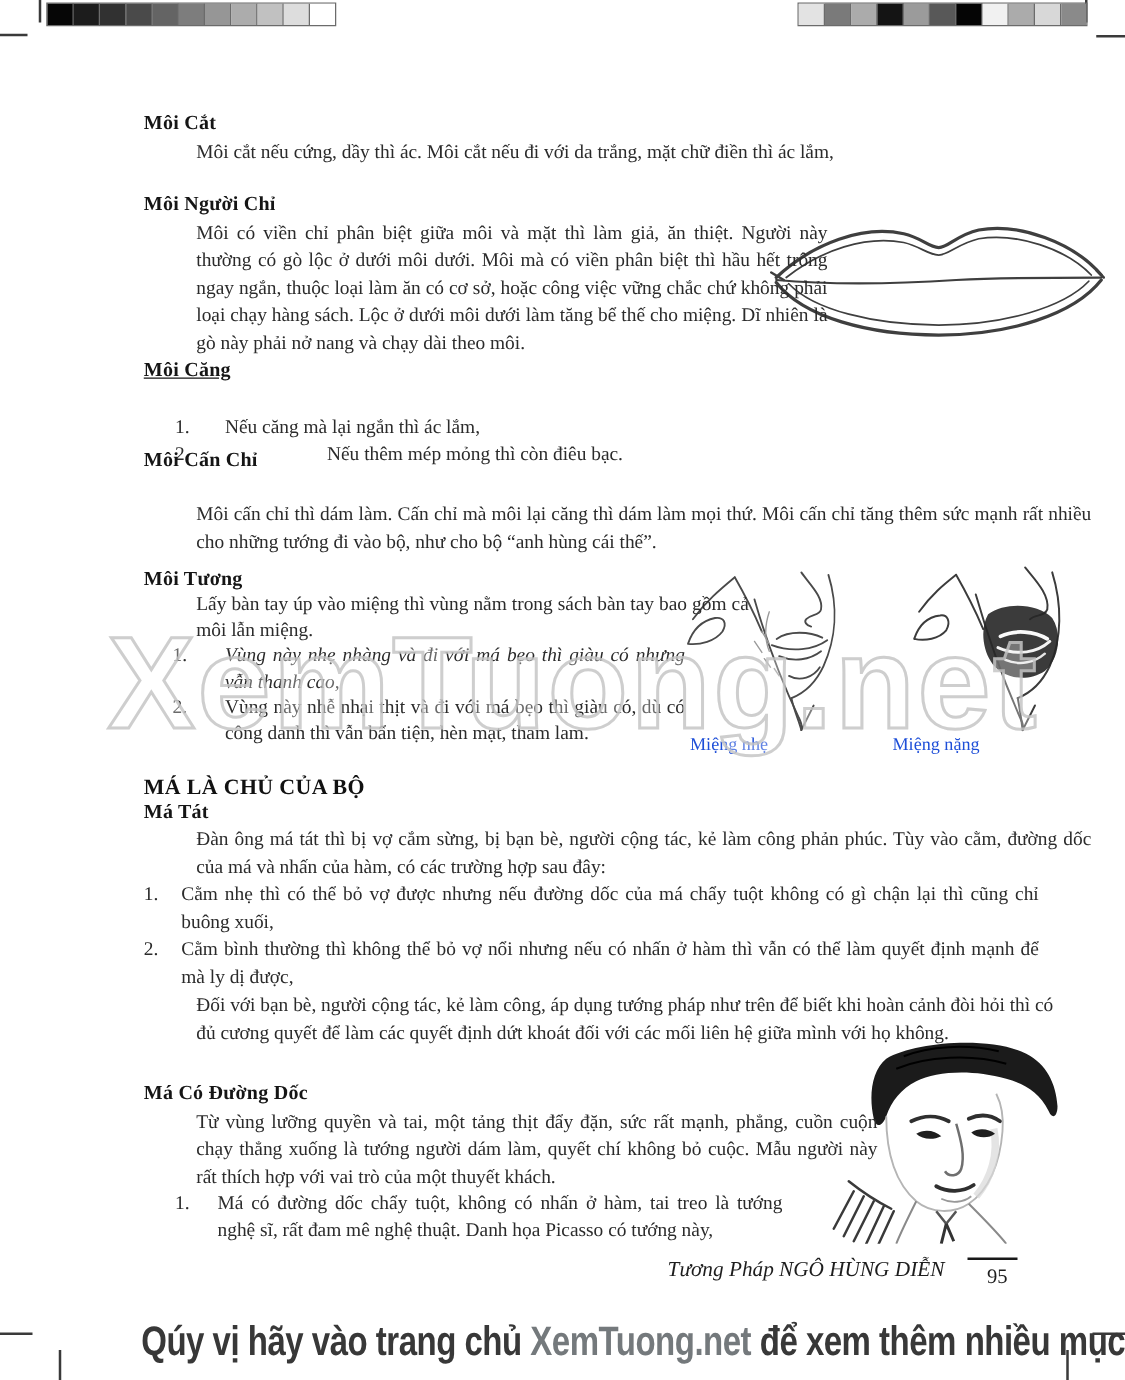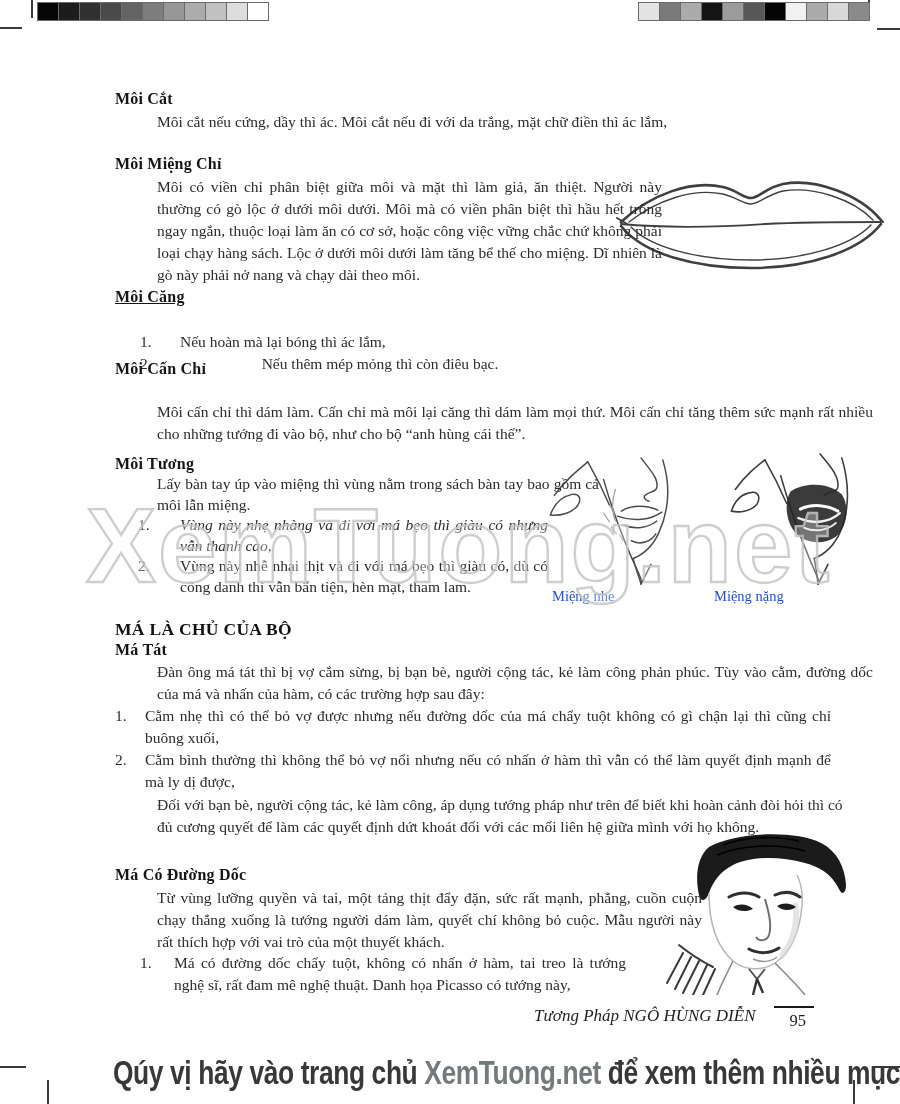--- a/index.html
+++ b/index.html
@@ -67,38 +67,38 @@
     <div class="sw" style="background: rgb(5, 5, 5);"></div>
     <div class="sw" style="background: rgb(241, 241, 241);"></div>
     <div class="sw" style="background: rgb(171, 171, 171);"></div>
     <div class="sw" style="background: rgb(216, 216, 216);"></div>
     <div class="sw" style="background: rgb(138, 138, 138);"></div>
   </div>
 
   <div class="h z2" style="left:115px;top:90px;">Môi Cắt</div>
   <div class="p z2" style="left:115px;top:111px;width:720px;text-align:left;">Môi cắt nếu cứng, dầy thì ác. Môi cắt nếu đi với da trắng, mặt chữ điền thì ác lắm,</div>
 
-  <div class="h z2" style="left:115px;top:155px;">Môi Miệng Chỉ</div>
+  <div class="h z2" style="left:115px;top:155px;">Môi Người Chỉ</div>
   <div class="p z2" style="left:115px;top:176px;width:505px;">Môi có viền chỉ phân biệt giữa môi và mặt thì làm giả, ăn thiệt. Người này thường có gò lộc ở dưới môi dưới. Môi mà có viền phân biệt thì hầu hết trông ngay ngắn, thuộc loại làm ăn có cơ sở, hoặc công việc vững chắc chứ không phải loại chạy hàng sách. Lộc ở dưới môi dưới làm tăng bể thế cho miệng. Dĩ nhiên là gò này phải nở nang và chạy dài theo môi.</div>
 
   <svg class="fig z1" style="left:615px;top:172px;" width="272" height="98" viewBox="0 0 272 98">
     <g fill="none" stroke="#3f3f3f" stroke-linecap="round">
       <path d="M6,50 C36,22 76,8 108,15 C122,18 128,26 136,26 C144,26 150,16 168,12 C200,6 244,22 266,48" stroke-width="2.6"></path>
       <path d="M14,50 C42,28 78,16 108,22 C121,25 128,32 136,32 C144,32 151,23 168,19 C198,14 238,27 258,48" stroke-width="1.4"></path>
       <path d="M6,52 C60,57 120,54 150,52 C190,50 236,50 266,50" stroke-width="1.8"></path>
       <path d="M6,54 C28,82 80,96 136,96 C192,96 244,80 266,52" stroke-width="2.6"></path>
       <path d="M16,55 C36,76 84,88 136,88 C188,88 236,74 256,53" stroke-width="1.4"></path>
       <path d="M2,46 L12,52 M262,44 L268,50" stroke-width="2"></path>
     </g>
   </svg>
 
   <div class="h z2" style="left:115px;top:288px;text-decoration:underline;">Môi Căng</div>
   <div class="li z2" style="left:140px;top:331px;">
     <span class="num" style="width:40px;">1.</span>
-    <span class="txt" style="width:400px;text-align:left;">Nếu hoàn mà lại bóng thì ác lắm,</span>
+    <span class="txt" style="width:400px;text-align:left;">Nếu căng mà lại ngắn thì ác lắm,</span>
   </div>
   <div class="li z2" style="left:140px;top:353px;">
     <span class="num" style="width:40px;">2.</span>
     <span class="txt" style="width:400px;text-align:center;">Nếu thêm mép mỏng thì còn điêu bạc.</span>
   </div>
 
   <div class="h z2" style="left:115px;top:360px;">Môi Cấn Chỉ</div>
   <div class="p z2" style="left:115px;top:401px;width:716px;">Môi cấn chỉ thì dám làm. Cấn chỉ mà môi lại căng thì dám làm  mọi thứ. Môi cấn chỉ tăng thêm sức mạnh rất nhiều cho những tướng đi vào bộ, như cho bộ “anh hùng cái thế”.</div>
 
   <div class="h z2" style="left:115px;top:455px;">Môi Tương</div>

